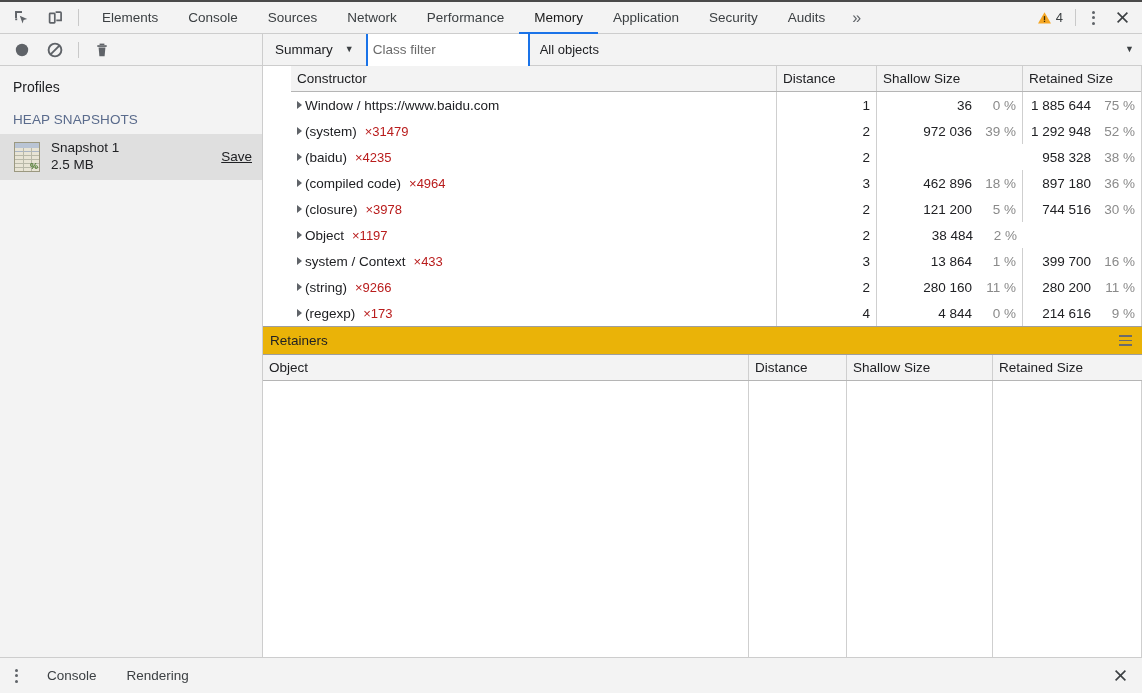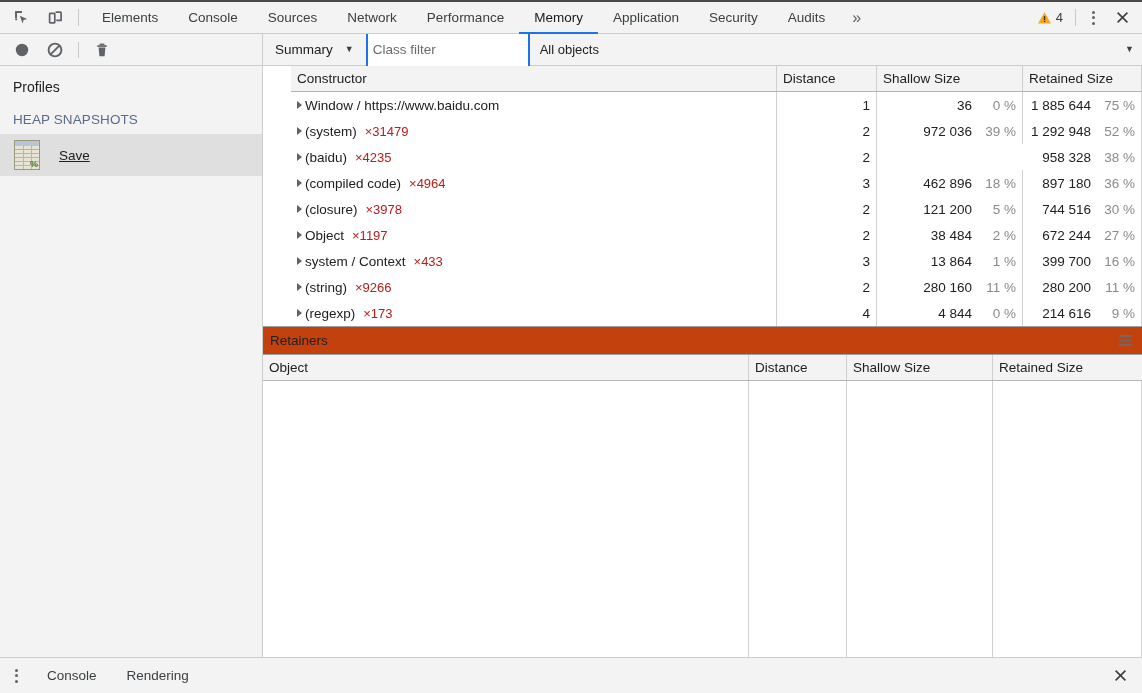--- a/index.html
+++ b/index.html
@@ -204,21 +204,21 @@
   .sizeval { display: inline-block; text-align: right; }
 
   .table-outer {
     border-right: 1px solid #cfcfcf;
   }
 
   
   .retainers { flex: 1; display: flex; flex-direction: column; min-height: 0; border-top: 1px solid #9e9e9e; }
   .ret-head {
     height: 28px; min-height: 28px;
-    background: #c2410c;
+    background: #eab308;
     border-bottom: 1px solid #9e9e9e;
     display: flex; align-items: center; justify-content: space-between;
     padding: 0 8px 0 7px;
   }
   .ret-title { font-size: 13.5px; color: #202124; }
   .hamburger { display: flex; flex-direction: column; gap: 3px; cursor: pointer; padding: 4px 2px; }
   .hamburger i { display: block; width: 13px; height: 1.5px; background: #6b6b6b; }
   .ret-body { flex: 1; background: #fff; min-height: 0; }
 
   
@@ -364,20 +364,24 @@
             <div class="hdr"></div>
             <div class="grid-l" style="left:0;right:0;top:8px;height:1px;background:#a9b4c4;"></div>
             <div class="grid-l" style="left:0;right:0;top:12px;height:1px;background:#b8b8a8;"></div>
             <div class="grid-l" style="left:0;right:0;top:16px;height:1px;background:#b8b8a8;"></div>
             <div class="grid-l" style="left:0;right:0;top:20px;height:1px;background:#b8b8a8;"></div>
             <div class="grid-l" style="left:0;right:0;top:24px;height:1px;background:#b8b8a8;"></div>
             <div class="grid-l" style="top:5px;bottom:0;left:8px;width:1px;background:#b8b8a8;"></div>
             <div class="grid-l" style="top:5px;bottom:0;left:16px;width:1px;background:#b8b8a8;"></div>
             <div class="pct">%</div>
           </div>
+          <div class="snap-text">
+            <div class="snap-name">Snapshot 1</div>
+            <div class="snap-size">2.5 MB</div>
+          </div>
           <div class="snap-save">Save</div>
         </div>
       </div>
     </div>
 
     <div class="main">
 
       <div class="main-toolbar">
         <div class="select-like">
           <span class="lbl">Summary</span>
@@ -476,24 +480,20 @@
             <div class="grow">
               <div class="cell col-c">
                 <span class="disc"></span>
                 <span class="cname">Object</span>
                 <span class="ccount">×1197</span>
               </div>
               <div class="cell num col-d">2</div>
               <div class="cell num col-s">
                 <span class="sizeval">38 484</span>
                 <span class="pct-val">2 %</span>
-              </div>
-              <div class="cell num col-r">
-                <span class="sizeval">672 244</span>
-                <span class="pct-val">27 %</span>
               </div>
             </div>
             <div class="grow">
               <div class="cell col-c">
                 <span class="disc"></span>
                 <span class="cname">system / Context</span>
                 <span class="ccount">×433</span>
               </div>
               <div class="cell num col-d">3</div>
               <div class="cell num col-s">

